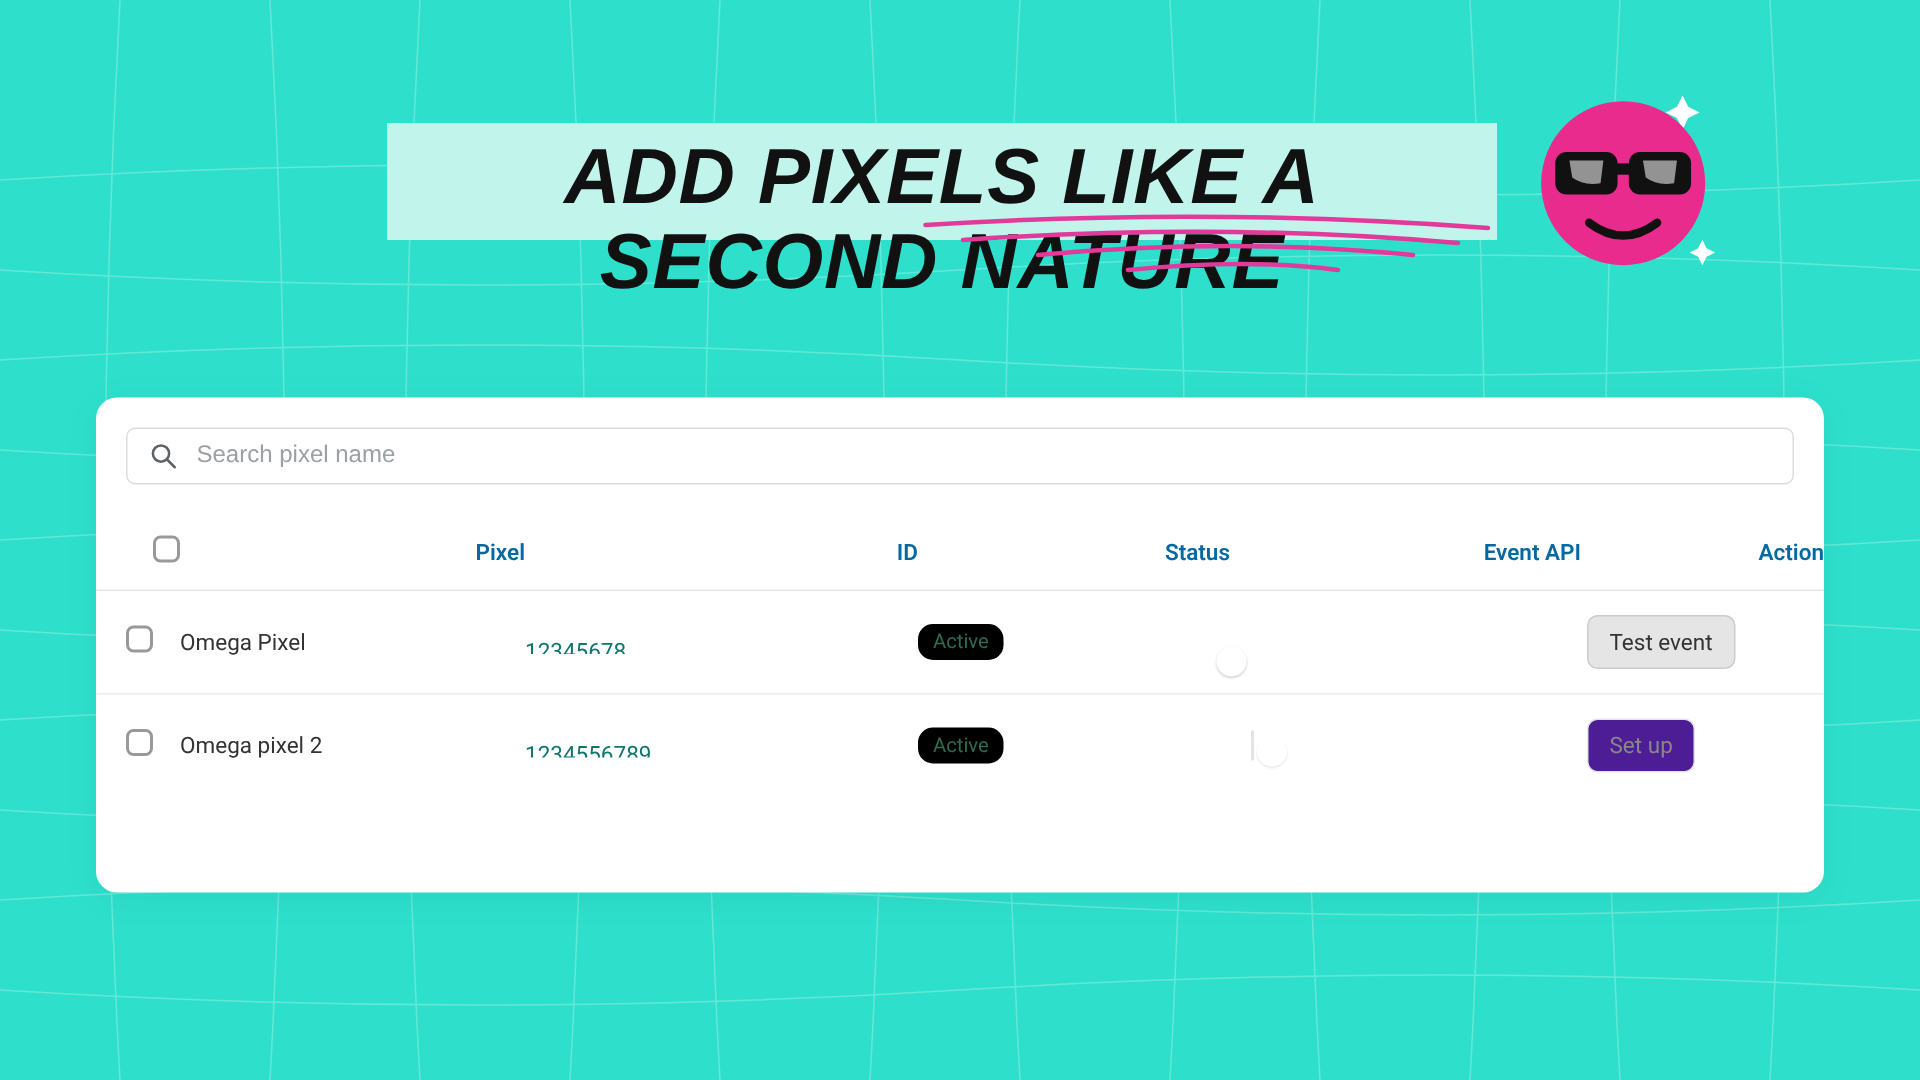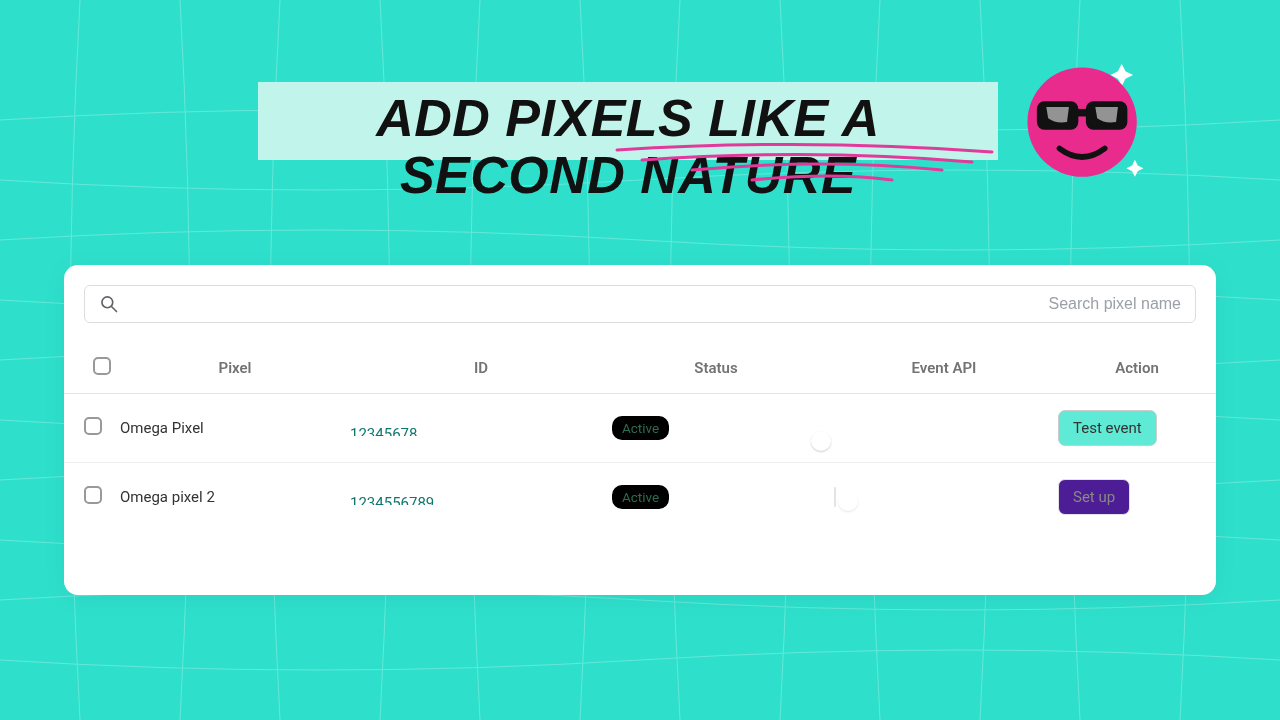--- a/index.html
+++ b/index.html
@@ -72,32 +72,31 @@
     background: #fff;
   }
   .search-bar svg { flex-shrink: 0; }
   .search-bar input {
     border: none;
     outline: none;
     font-size: 16px;
     color: #333;
     margin-left: 12px;
     flex: 1;
-    text-align: right;
   }
   .search-bar input::placeholder { color: #9aa0a6; }
   table {
     width: 100%;
     border-collapse: collapse;
   }
   thead th {
-    text-align: center;
+    text-align: right;
     font-size: 15px;
     font-weight: 600;
-    color: #737373;
+    color: #0369a1;
     padding: 14px 0 14px 0;
     border-bottom: 1px solid #e5e5e5;
   }
   th.col-check, td.col-check { width: 56px; padding-left: 20px; }
   th.col-pixel, td.col-pixel { width: 230px; }
   th.col-id,    td.col-id    { width: 262px; }
   th.col-status,td.col-status{ width: 208px; }
   th.col-event, td.col-event { width: 234px; padding-left: 14px; }
   th.col-action,td.col-action{ padding-left: 4px; }
   tbody tr { border-bottom: 1px solid #eee; }
@@ -142,21 +141,21 @@
   .toggle.on .knob  { right: 3px; }
   .toggle.off { background: #eceeef; border: 1px solid #e3e3e3; }
   .toggle.off .knob { left: 3px; box-shadow: 0 1px 2px rgba(0,0,0,0.1); }
   .btn {
     display: inline-block;
     padding: 8px 14px;
     border: 1px solid #ccc;
     border-radius: 7px;
     font-size: 15px;
     color: #333;
-    background: #5eead4;
+    background: #e5e5e5;
     cursor: pointer;
   }
   .btn.muted {
     color: #888;
     background: #4c1d95;
     border-color: #e3e4e6;
   }
 </style>
 </head>
 <body>

